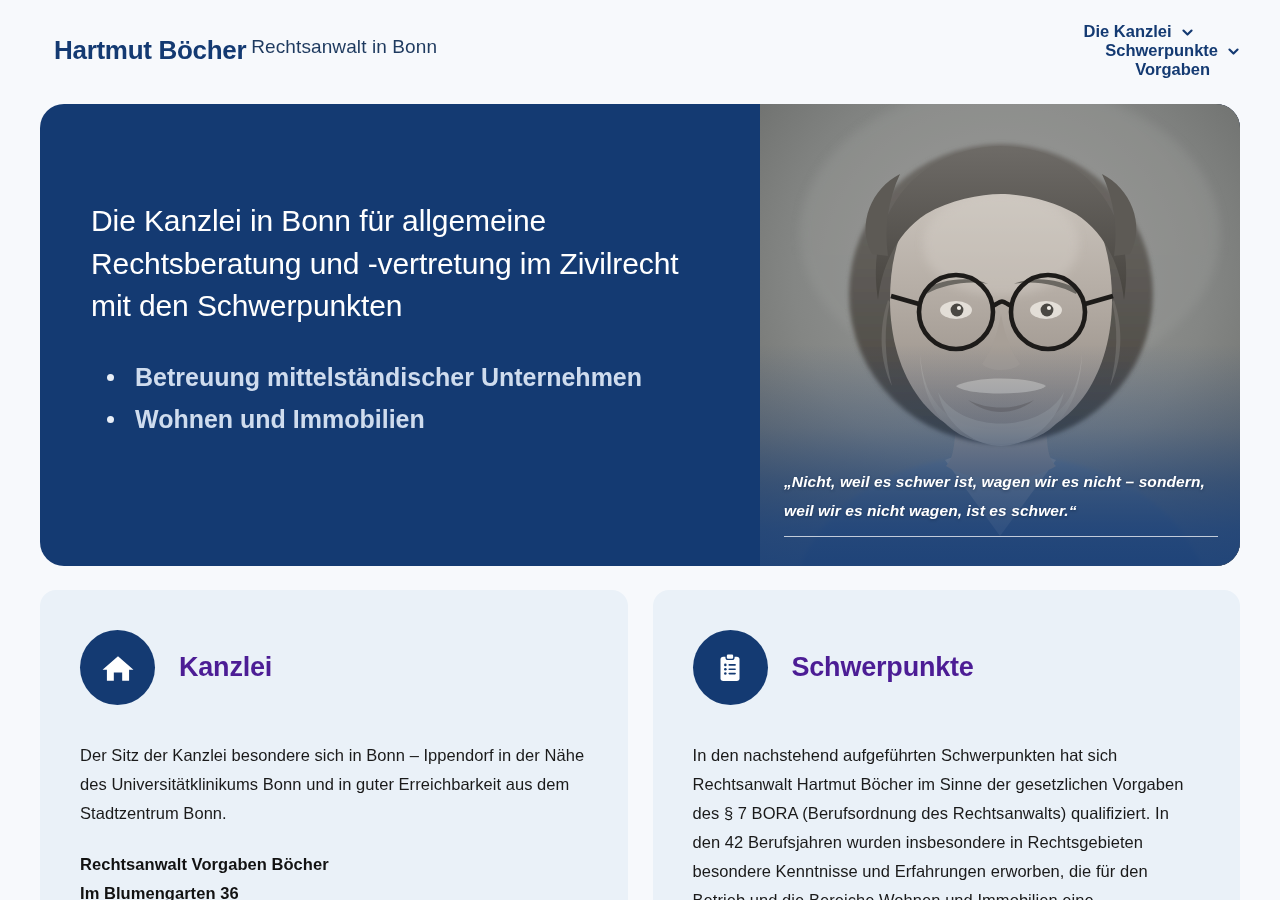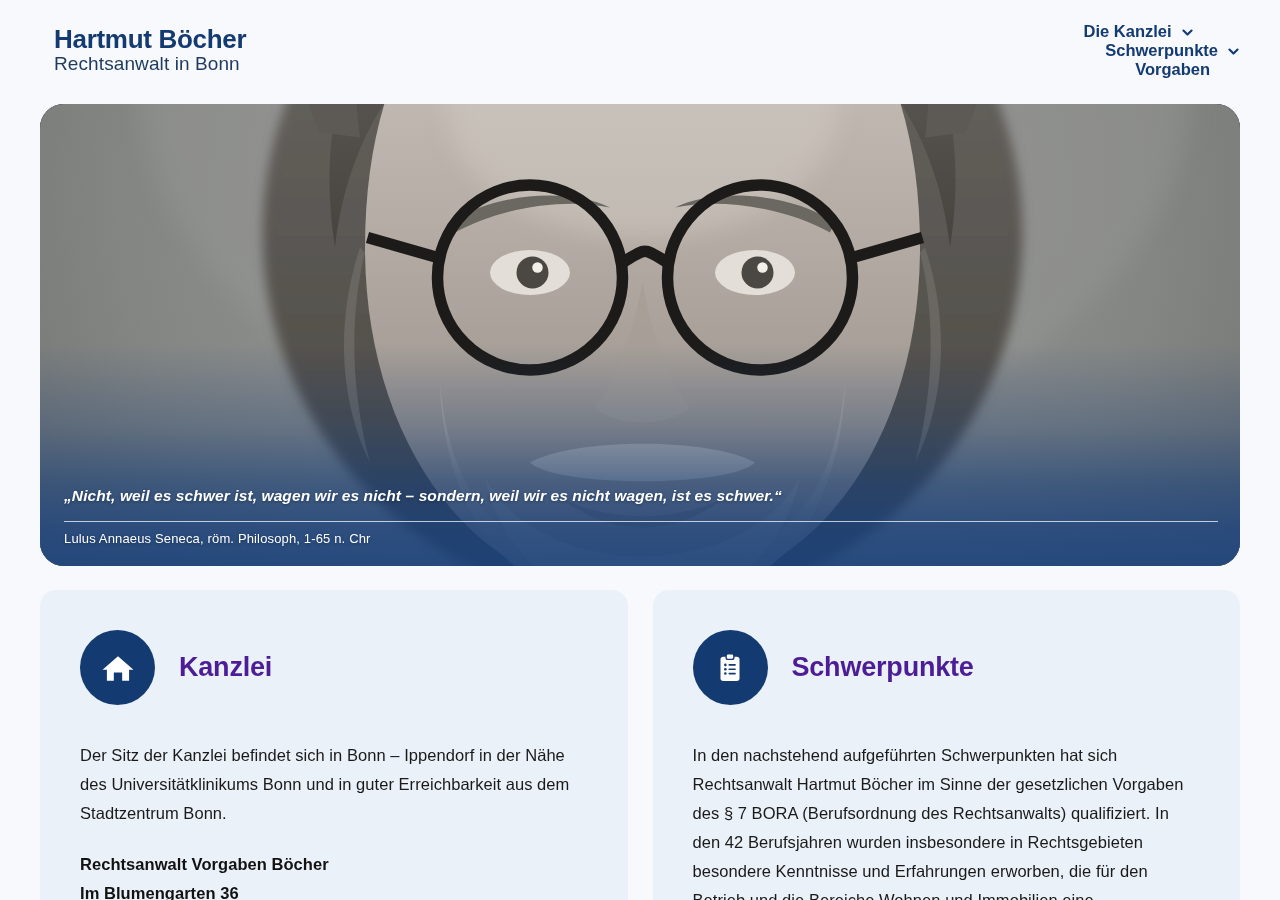--- a/index.html
+++ b/index.html
@@ -17,21 +17,21 @@
   }
 
   
   .header {
     height: 100px;
     padding: 0 40px 0 54px;
     display: flex;
     align-items: center;
     justify-content: space-between;
   }
-  .brand { display: flex; flex-direction: column; }
+  .brand { display: flex; flex-direction: row; gap: 5px; }
   .brand-name {
     font-size: 26px;
     font-weight: 700;
     color: #143a72;
     letter-spacing: -0.3px;
     line-height: 1.1;
   }
   .brand-sub {
     font-size: 19px;
     font-weight: 400;
@@ -237,20 +237,27 @@
 
     <div class="nav-item">
       <span>Vorgaben</span>
     </div>
 
   </nav>
 </div>
 
 <section class="hero">
 
+  <div class="hero-left">
+    <h1 class="hero-title">Die Kanzlei in Bonn für allgemeine Rechtsberatung und -vertretung im Zivilrecht mit den Schwerpunkten</h1>
+    <ul class="hero-list">
+      <li>Betreuung mittelständischer Unternehmen</li>
+      <li>Wohnen und Immobilien</li>
+    </ul>
+  </div>
 
   <div class="hero-photo">
     <div class="photo-canvas">
       <svg viewBox="0 0 480 462" preserveAspectRatio="xMidYMid slice" aria-hidden="true">
         <defs>
           <radialGradient id="bgGrad" cx="50%" cy="38%" r="78%">
             <stop offset="0%" stop-color="#9b9c9b"></stop>
             <stop offset="55%" stop-color="#848684"></stop>
             <stop offset="100%" stop-color="#636563"></stop>
           </radialGradient>
@@ -330,38 +337,37 @@
         <path d="M208 296 C228 306 254 306 274 296 C254 312 228 312 208 296 Z" fill="#7c7068" opacity="0.8"></path>
 
         <rect width="480" height="462" fill="none"></rect>
       </svg>
     </div>
     <div class="photo-tint"></div>
 
     <div class="quote-box">
       <div class="quote-text">„Nicht, weil es schwer ist, wagen wir es nicht – sondern, weil wir es nicht wagen, ist es schwer.“</div>
       <div class="quote-rule"></div>
-      <div class="quote-author">Lulus Annaeus Seneca, röm. Philosoph, 1-65 n. Chr</div>
     </div>
   </div>
 
 </section>
 
 <section class="cards">
 
   <div class="card">
     <div class="card-head">
       <div class="card-icon">
         <svg viewBox="0 0 44 44" width="40" height="40" aria-hidden="true">
           <path d="M22 9 L39 24 L34.2 24 L34.2 36 L26.6 36 L26.6 27 L17.4 27 L17.4 36 L9.8 36 L9.8 24 L5 24 Z" fill="#ffffff"></path>
         </svg>
       </div>
       <div class="card-title">Kanzlei</div>
     </div>
-    <p class="card-text">Der Sitz der Kanzlei befindet sich in Bonn – Ippendorf in der Nähe des Universitätklinikums Bonn und in guter Erreichbarkeit aus dem Stadtzentrum Bonn.</p>
+    <p class="card-text">Der Sitz der Kanzlei besondere sich in Bonn – Ippendorf in der Nähe des Universitätklinikums Bonn und in guter Erreichbarkeit aus dem Stadtzentrum Bonn.</p>
     <div class="card-addr">
       <div>Rechtsanwalt Vorgaben Böcher</div>
       <div>Im Blumengarten 36</div>
     </div>
   </div>
 
   <div class="card">
     <div class="card-head">
       <div class="card-icon">
         <svg viewBox="0 0 44 44" width="38" height="38" aria-hidden="true">

